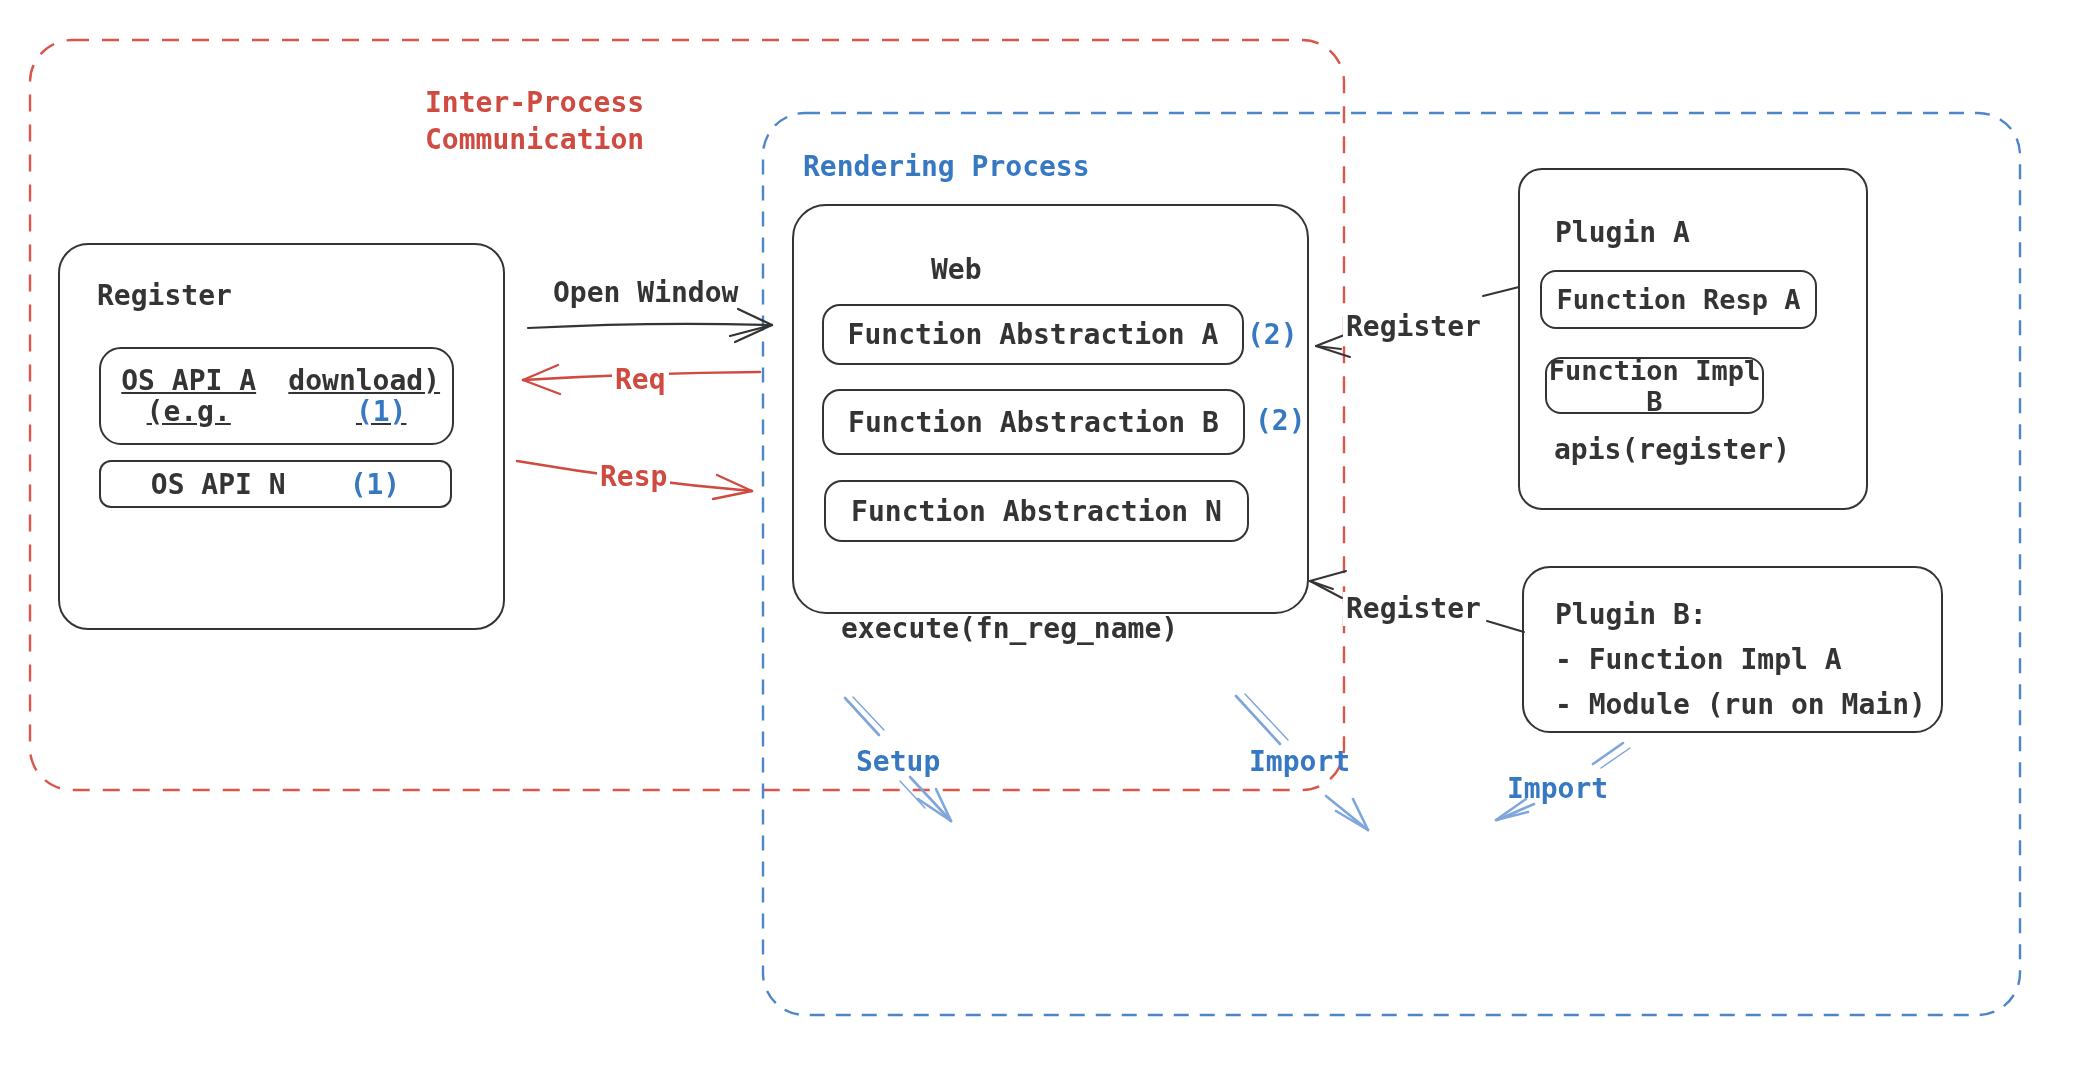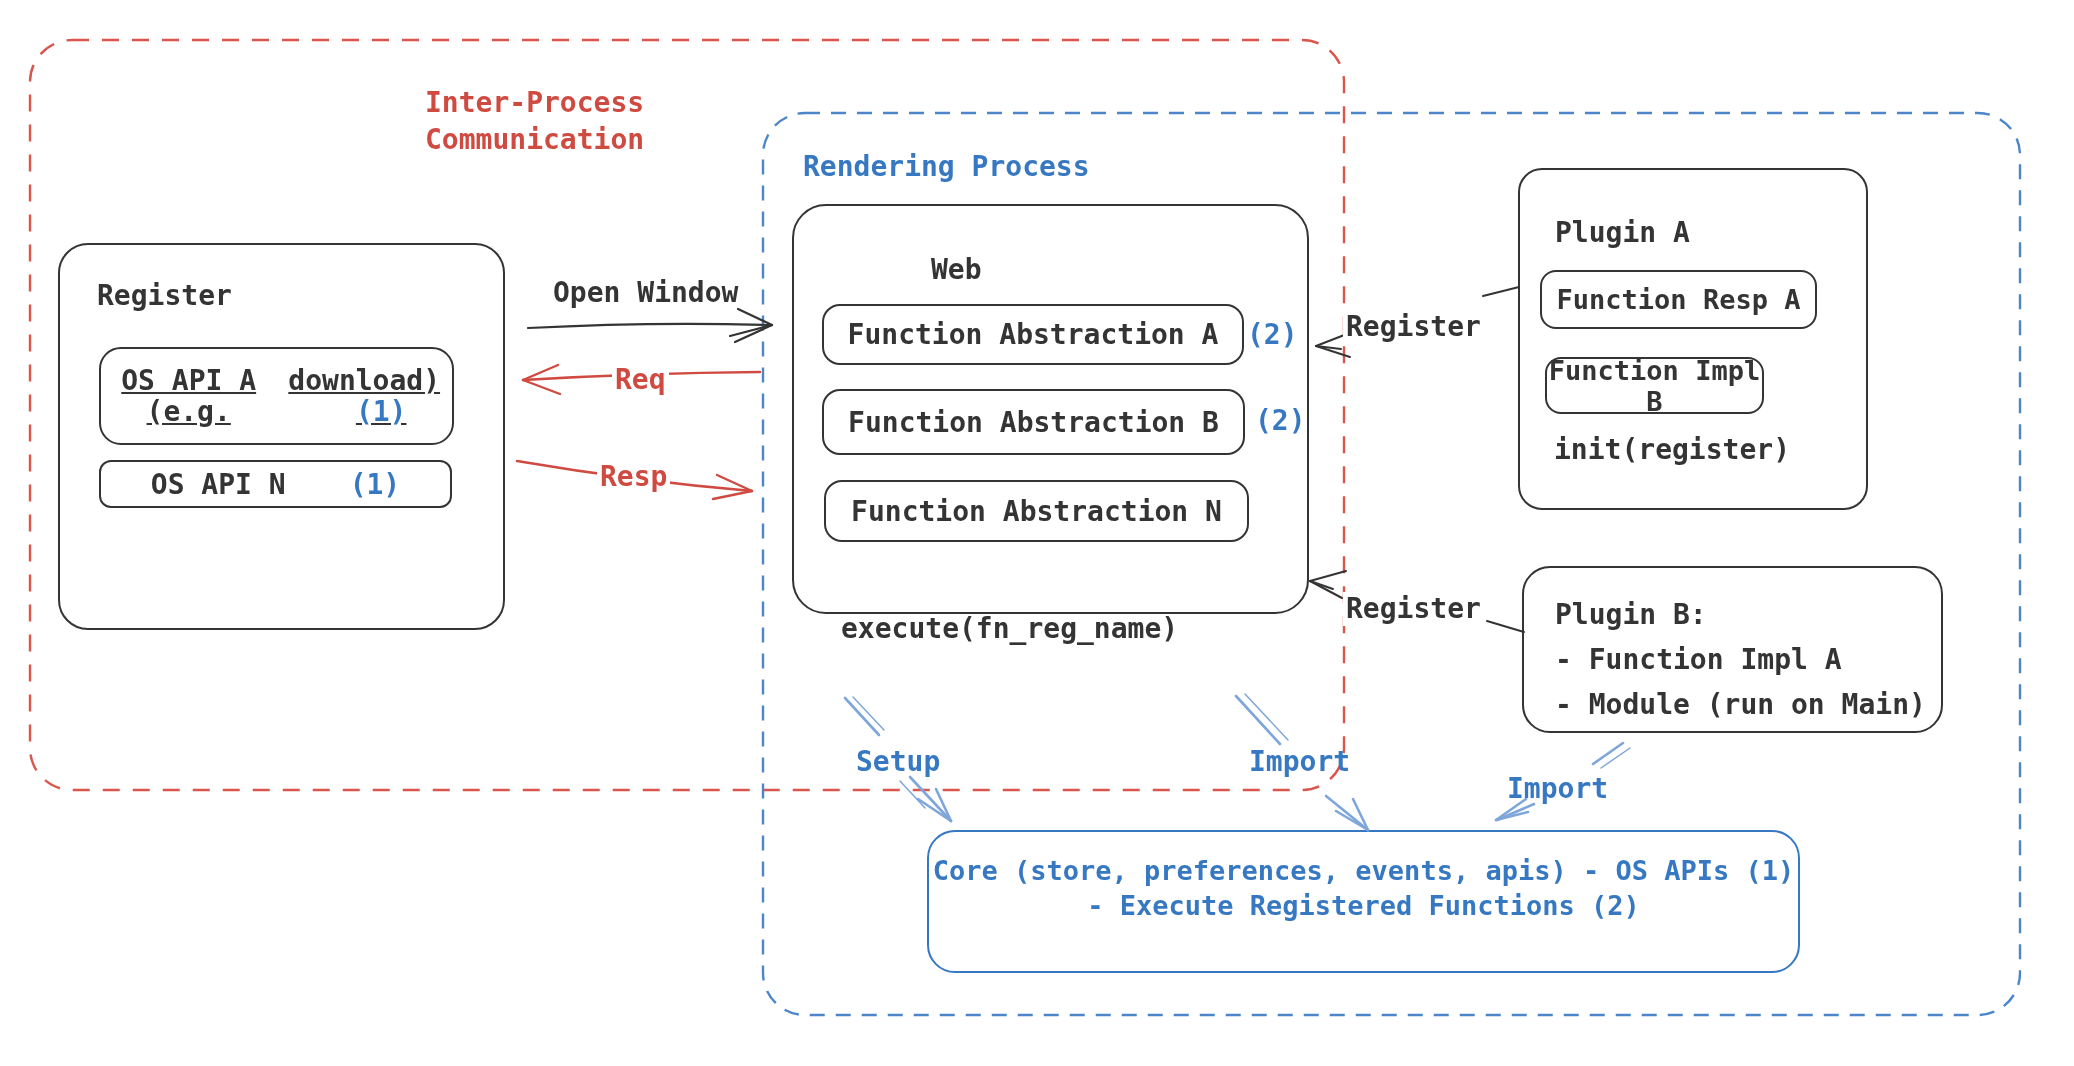--- a/index.html
+++ b/index.html
@@ -142,34 +142,29 @@
   </div>
 
   <div class="box" id="plugin-a-box">
     <div id="plugin-a-title">Plugin A</div>
     <div class="inner" id="impl-a-box">
       <span>Function Resp A</span>
     </div>
     <div class="inner" id="impl-b-box">
       <span>Function Impl B</span>
     </div>
-    <div id="init-label">init(register)</div>
+    <div id="init-label">apis(register)</div>
   </div>
 
   <div class="box" id="plugin-b-box">
     <div id="plugin-b-text">Plugin B:
 - Function Impl A
 - Module (run on Main)</div>
   </div>
 
-  <div class="box" id="core-box">
-    <div id="core-text">Core (store, preferences, events, apis)
-- OS APIs (1)
-- Execute Registered Functions (2)</div>
-  </div>
 
   <div class="lbl blue-t" id="rendering-label">Rendering Process</div>
   <div class="lbl red-t" id="ipc-label">Inter-Process
 Communication</div>
 
   <div class="lbl" id="open-window-label">Open Window</div>
   <div class="lbl red-t bg" id="req-label">Req</div>
   <div class="lbl red-t bg" id="resp-label">Resp</div>
   <div class="lbl bg" id="register-a-label">Register</div>
   <div class="lbl bg" id="register-b-label">Register</div>

